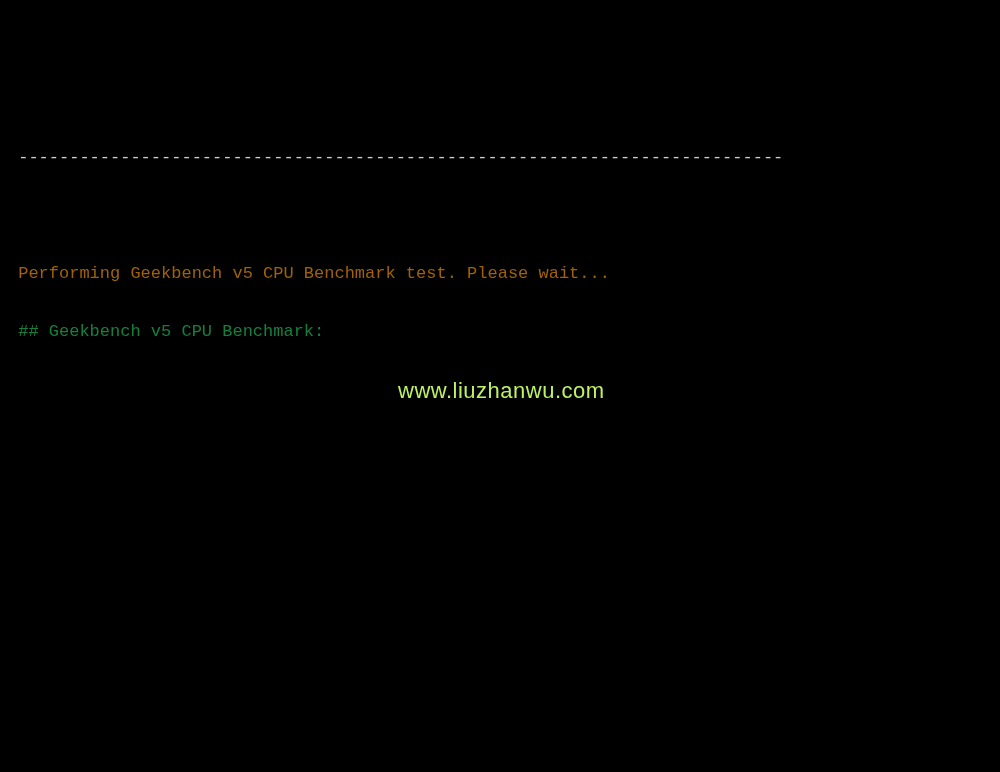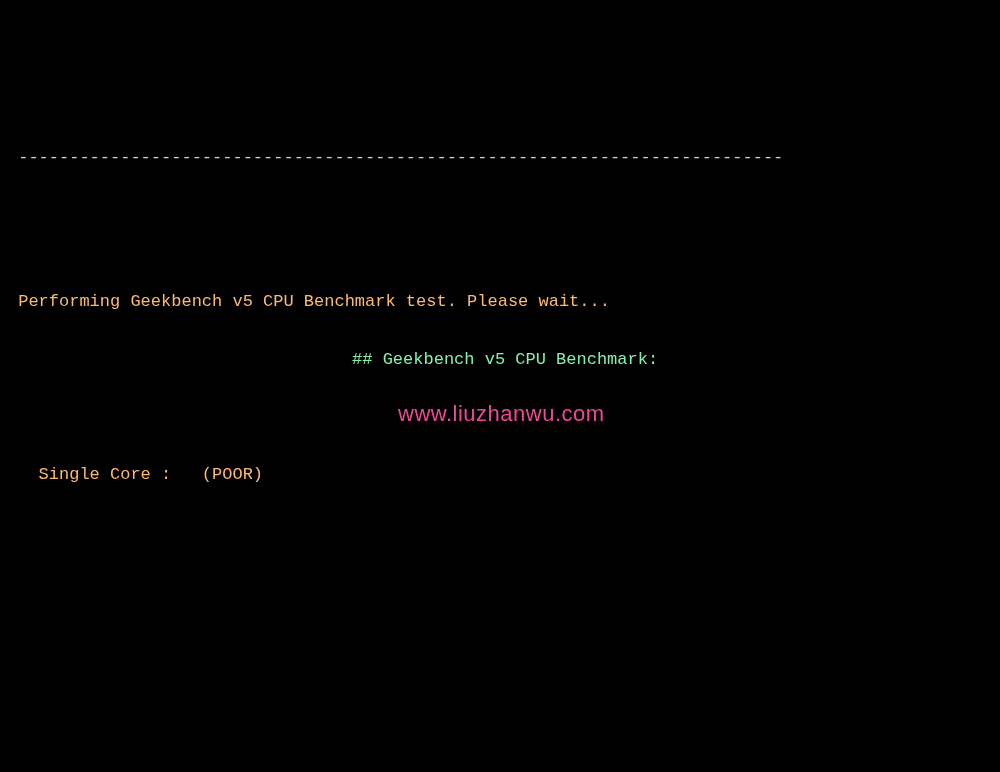--- a/index.html
+++ b/index.html
@@ -20,53 +20,50 @@
       white-space: pre;
     }
     .terminal {
       padding: 0 8px;
     }
     .dashed-line {
       color: #d0d0d0;
       letter-spacing: 0;
     }
     .cyan {
-      color: #86efac;
-      text-align: center;
+      color: #15803d;
     }
     .white {
-      color: #fdba74;
-      margin-top: 28px;
+      color: #a16207;
     }
     .watermark {
       position: absolute;
-      color: #ec4899;
+      color: #bef264;
       font-family: Arial, sans-serif;
       font-size: 22px;
       font-weight: normal;
       left: 398px;
-      top: 395px;
+      top: 372px;
       letter-spacing: 0.5px;
     }
     .row {
       display: block;
     }
   </style>
 </head>
 <body>
 
 
 
 <div class="terminal">
 <span class="row dashed-line"> ---------------------------------------------------------------------------</span>
 <span class="row"> </span>
 <span class="row white"> Performing Geekbench v5 CPU Benchmark test. Please wait...</span>
 <span class="row cyan"> ## Geekbench v5 CPU Benchmark:</span>
 <span class="row"> </span>
-<span class="row"><span class="white">   Single Core : </span><span class="white">  (POOR)</span></span>
 <span class="row"> </span>
 <span class="row"> </span>
 
 
 
 
 
 
 
 

